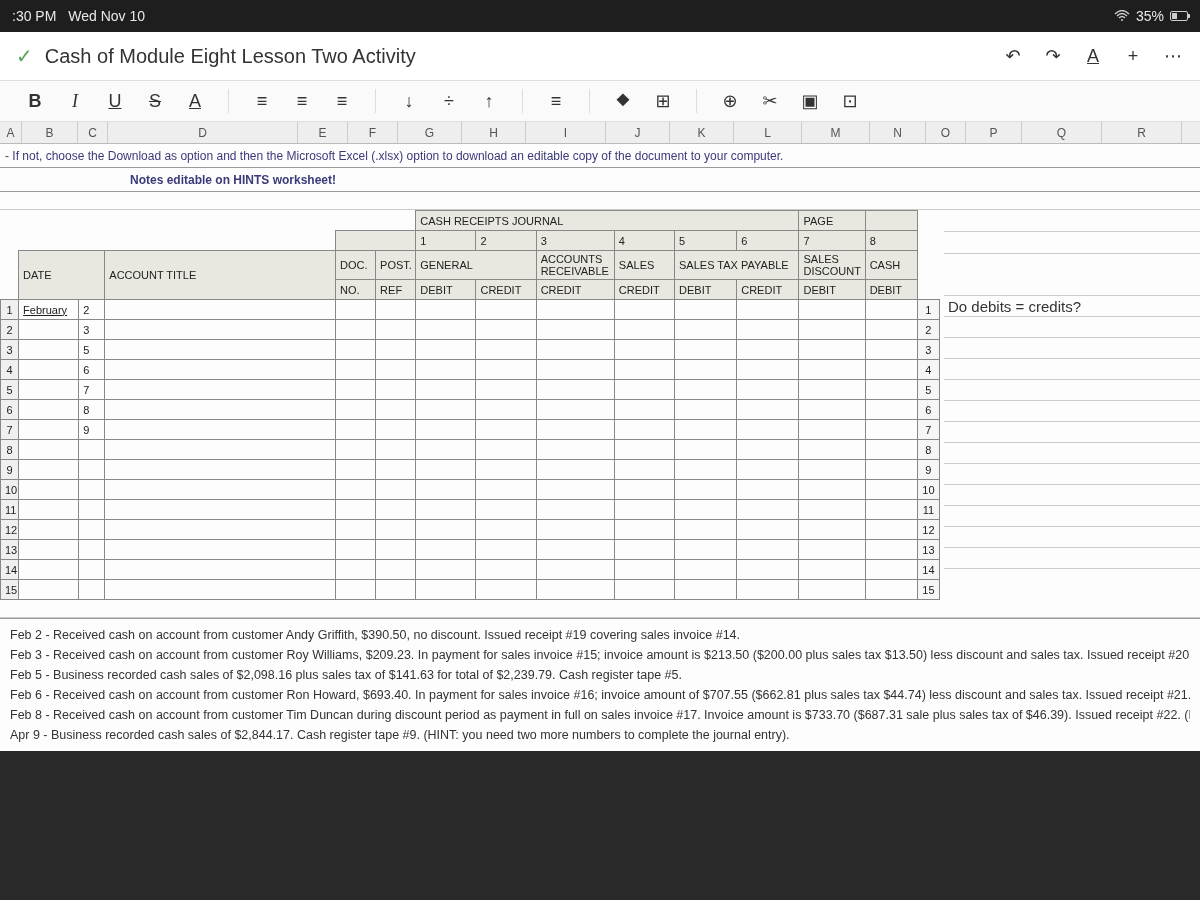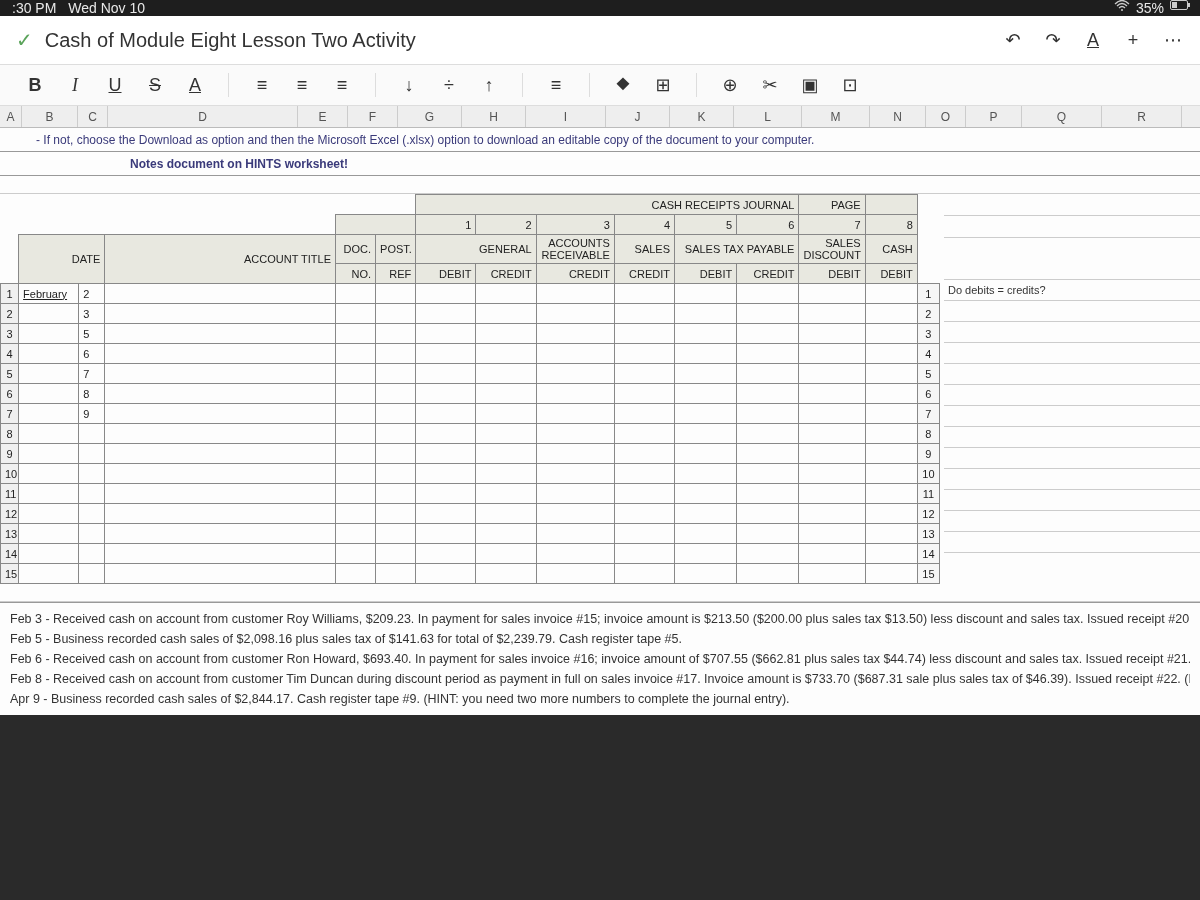--- a/index.html
+++ b/index.html
@@ -1,54 +1,54 @@
 <!DOCTYPE html>
 <html><head>
 <meta charset="utf-8">
 <style>
   * { box-sizing: border-box; margin: 0; padding: 0; }
   html, body { width: 1200px; height: 900px; font-family: -apple-system, "Helvetica Neue", Arial, sans-serif; background:#2a2a2a; overflow:hidden; }
-  .statusbar { height:16px; background:#1e1e1e; color:#e8e8e8; display:flex; align-items:center; padding:0 12px; font-size:14px; justify-content:space-between;}
+  .statusbar { height:32px; background:#1e1e1e; color:#e8e8e8; display:flex; align-items:center; padding:0 12px; font-size:14px; justify-content:space-between;}
   .statusbar .left span{margin-right:8px;}
-  .statusbar .right { display:flex; align-items:flex-start; gap:6px;}
+  .statusbar .right { display:flex; align-items:center; gap:6px;}
   .battery-icon{display:inline-block;width:18px;height:10px;border:1px solid #ccc;border-radius:2px;position:relative;}
   .battery-icon:after{content:"";position:absolute;right:-3px;top:2px;width:2px;height:4px;background:#ccc;}
   .battery-icon .fill{position:absolute;left:1px;top:1px;bottom:1px;width:30%;background:#ccc;}
   .appbar { height:48px; background:#fff; display:flex; align-items:center; padding:0 16px; justify-content:space-between;}
   .appbar .title { font-size:20px; color:#333; display:flex; align-items:center; gap:12px;}
   .appbar .right { display:flex; align-items:center; gap:18px; color:#444;}
   .check{color:#5aa35a;font-size:20px;}
   .toolbar { height:42px; background:#fafafa; border-top:1px solid #ddd; border-bottom:1px solid #ddd; display:flex; align-items:center; padding:0 24px; gap:18px;}
   .tbtn { font-size:18px; color:#333; min-width:22px; text-align:center; cursor:pointer;}
   .tbtn.bold{font-weight:900;}
   .tbtn.italic{font-style:italic;font-family:serif;}
   .sep{width:1px;height:24px;background:#ddd;margin:0 4px;}
   .tbtn.under{text-decoration:underline;}
   .tbtn.strike{text-decoration:line-through;}
   .colhdr { height:22px; background:#eee; display:flex; border-bottom:1px solid #bbb;}
   .colhdr .cw { border-right:1px solid #ccc; font-size:12px; color:#555; text-align:center; line-height:22px; }
   .sheet { background:#fdfdfd; }
   .band1 { height:24px; border-bottom:1px solid #999; display:flex; font-size:12px; color:#3a3a7a;}
-  .band1 .lbl{padding-left:36px; line-height:24px; white-space:nowrap;}
+  .band1 .lbl{padding-left:5px; line-height:24px; white-space:nowrap;}
   .sp-row{height:18px;border-bottom:1px solid #ccc;}
   table.journal { border-collapse:collapse; width:100%; table-layout:fixed; }
   table.journal td, table.journal th { border:1px solid #888; font-size:11px; padding:2px 4px; color:#222; height:20px; overflow:hidden; white-space:nowrap;}
-  table.journal th { background:#e8e8e0; font-weight:400; text-align:right;}
+  table.journal th { background:#e8e8e0; font-weight:400; text-align:left;}
   .rownum{width:18px;background:#f0f0f0;text-align:center;font-size:10px;color:#666;}
   .side{width:22px;background:#f6f6f6;text-align:center;font-size:10px;color:#555;}
   .tot{font-size:11px;color:#333;}
   .instr { font-size:12.5px; color:#333; padding:6px 10px; line-height:1.6; border-top:1px solid #999;}
   .instr .line{white-space:nowrap;overflow:hidden;}
   .colA{width:18px} .colB{width:60px} .colC{width:26px} .colD{width:230px}
   .colE{width:40px} .colF{width:40px} .colG{width:60px} .colH{width:60px}
   .colI{width:78px} .colJ{width:60px} .colK{width:62px} .colL{width:62px}
   .colM{width:66px} .colN{width:52px} .colO{width:22px}
   .grid-content{display:flex;}
   .grid-right{flex:1;padding-left:4px;}
-  .grid-right .qrow{height:21px;border-bottom:1px solid #ccc;font-size:11px;color:#333;display:flex;align-items:center;padding-left:4px;white-space:nowrap;}
+  .grid-right .qrow{height:21px;border-bottom:1px solid #ccc;font-size:15px;color:#333;display:flex;align-items:center;padding-left:4px;white-space:nowrap;}
   svg{display:block;}
 </style>
 </head>
 <body>
 
 <div class="statusbar">
   <div class="left">
     <span>:30 PM</span>
     <span>Wed Nov 10</span>
   </div>
@@ -126,21 +126,21 @@
   <div class="cw" style="width:80px">Q</div>
   <div class="cw" style="width:80px">R</div>
 </div>
 
 <div class="sheet">
 
   <div class="band1">
     <span class="lbl">- If not, choose the Download as option and then the Microsoft Excel (.xlsx) option to download an editable copy of the document to your computer.</span>
   </div>
   <div class="band1">
-    <span class="lbl" style="padding-left:130px;font-weight:600;">Notes document on HINTS worksheet!</span>
+    <span class="lbl" style="padding-left:130px;font-weight:600;">Notes editable on HINTS worksheet!</span>
   </div>
   <div class="sp-row"></div>
 
   <div class="grid-content">
   <table class="journal" style="width:940px">
     <colgroup>
       <col class="colA">
           <col class="colB">
           <col class="colC">
           <col class="colD">
@@ -483,20 +483,21 @@
         <div class="qrow"></div>
      <div class="qrow"></div>
         <div class="qrow"></div>
         <div class="qrow"></div>
   </div>
   </div>
 
   <div class="sp-row"></div>
 
   <div class="instr">
+    <div class="line">Feb 2 - Received cash on account from customer Andy Griffith, $390.50, no discount. Issued receipt #19 covering sales invoice #14.</div>
     <div class="line">Feb 3 - Received cash on account from customer Roy Williams, $209.23. In payment for sales invoice #15; invoice amount is $213.50 ($200.00 plus sales tax $13.50) less discount and sales tax. Issued receipt #20.</div>
     <div class="line">Feb 5 - Business recorded cash sales of $2,098.16 plus sales tax of $141.63 for total of $2,239.79. Cash register tape #5.</div>
     <div class="line">Feb 6 - Received cash on account from customer Ron Howard, $693.40. In payment for sales invoice #16; invoice amount of $707.55 ($662.81 plus sales tax $44.74) less discount and sales tax. Issued receipt #21.</div>
     <div class="line">Feb 8 - Received cash on account from customer Tim Duncan during discount period as payment in full on sales invoice #17. Invoice amount is $733.70 ($687.31 sale plus sales tax of $46.39). Issued receipt #22. (HINT: custome</div>
     <div class="line">Apr 9 - Business recorded cash sales of $2,844.17. Cash register tape #9. (HINT: you need two more numbers to complete the journal entry).</div>
   </div>
 
 </div>
 
 </body></html>

